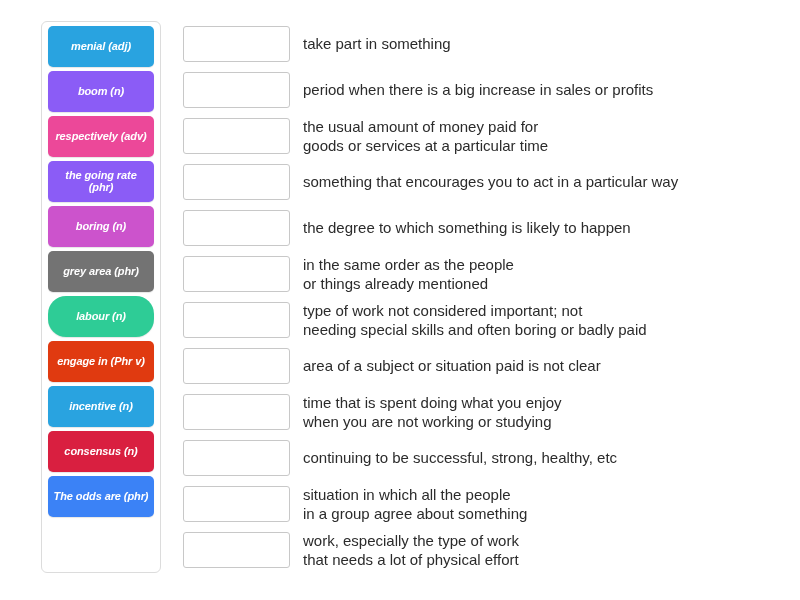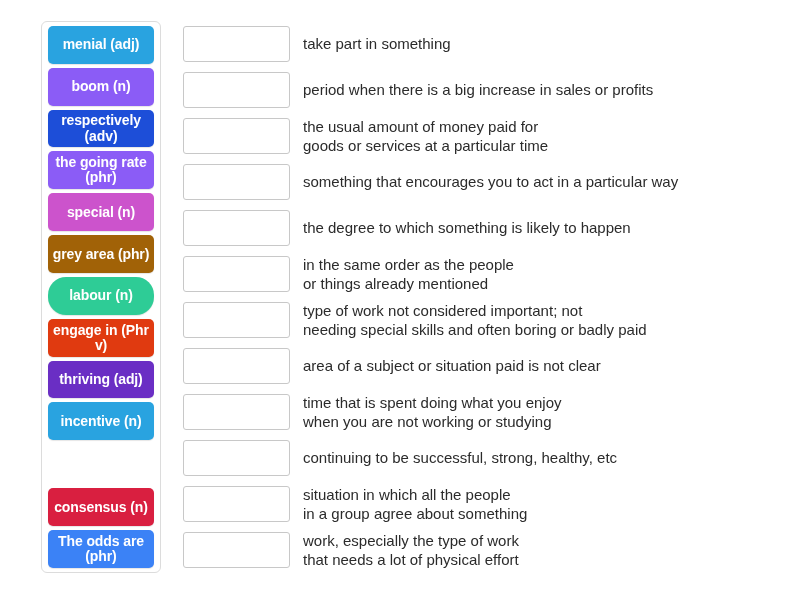--- a/index.html
+++ b/index.html
@@ -36,32 +36,33 @@
     flex-direction: column;
     justify-content: flex-start;
     gap: 4px;
   }
 
   .word-tile {
     width: 106px;
     height: 41px;
     border-radius: 5px;
     color: #ffffff;
-    font-size: 14px;
+    font-size: 11px;
     font-weight: bold;
     line-height: 1.08;
     display: flex;
     align-items: center;
     justify-content: center;
     text-align: center;
     padding: 0 4px;
     cursor: move;
     user-select: none;
     box-shadow: 0 1px 1px rgba(0,0,0,0.10);
     letter-spacing: -0.1px;
+    font-style: italic;
   }
 
   
   #rows {
     position: absolute;
     left: 183px;
     top: 21px;
     width: 600px;
     height: 552px;
     display: flex;
@@ -95,33 +96,32 @@
   }
 </style>
 </head>
 <body>
 
 <div id="exercise">
 
   <div id="tile-column">
       <div class="word-tile" style="background-color: rgb(41, 163, 224);">menial (adj)</div>
       <div class="word-tile" style="background-color: #8b5cf6;">boom (n)</div>
-      <div class="word-tile" style="background-color: #1d4ed8;">respectively
+      <div class="word-tile" style="background-color: #ec4899;">respectively
 (adv)</div>
       <div class="word-tile" style="background-color: #8b5cf6;">the going
 rate (phr)</div>
-      <div class="word-tile" style="background-color: rgb(204, 83, 204);">special (n)</div>
-      <div class="word-tile" style="background-color: #a16207;">grey area
+      <div class="word-tile" style="background-color: rgb(204, 83, 204);">boring (n)</div>
+      <div class="word-tile" style="background-color: #737373;">grey area
 (phr)</div>
       <div class="word-tile" style="background-color: rgb(46, 204, 150); border-radius: 18px;">labour (n)</div>
       <div class="word-tile" style="background-color: rgb(224, 58, 16);">engage
 in (Phr v)</div>
-      <div class="word-tile" style="background-color: rgb(106, 46, 196);">thriving (adj)</div>
       <div class="word-tile" style="background-color: rgb(41, 163, 224);">incentive (n)</div>
-      <div class="word-tile" style="background-color: rgb(217, 31, 64); margin-top: 44px;">consensus
+      <div class="word-tile" style="background-color: rgb(217, 31, 64);">consensus
 (n)</div>
       <div class="word-tile" style="background-color: #3b82f6;">The odds
 are (phr)</div>
     </div>
 
   <div id="rows">
       <div class="match-row">
         <div class="drop-slot" title=""></div>
         <div class="definition">take part in something</div>
       </div>

